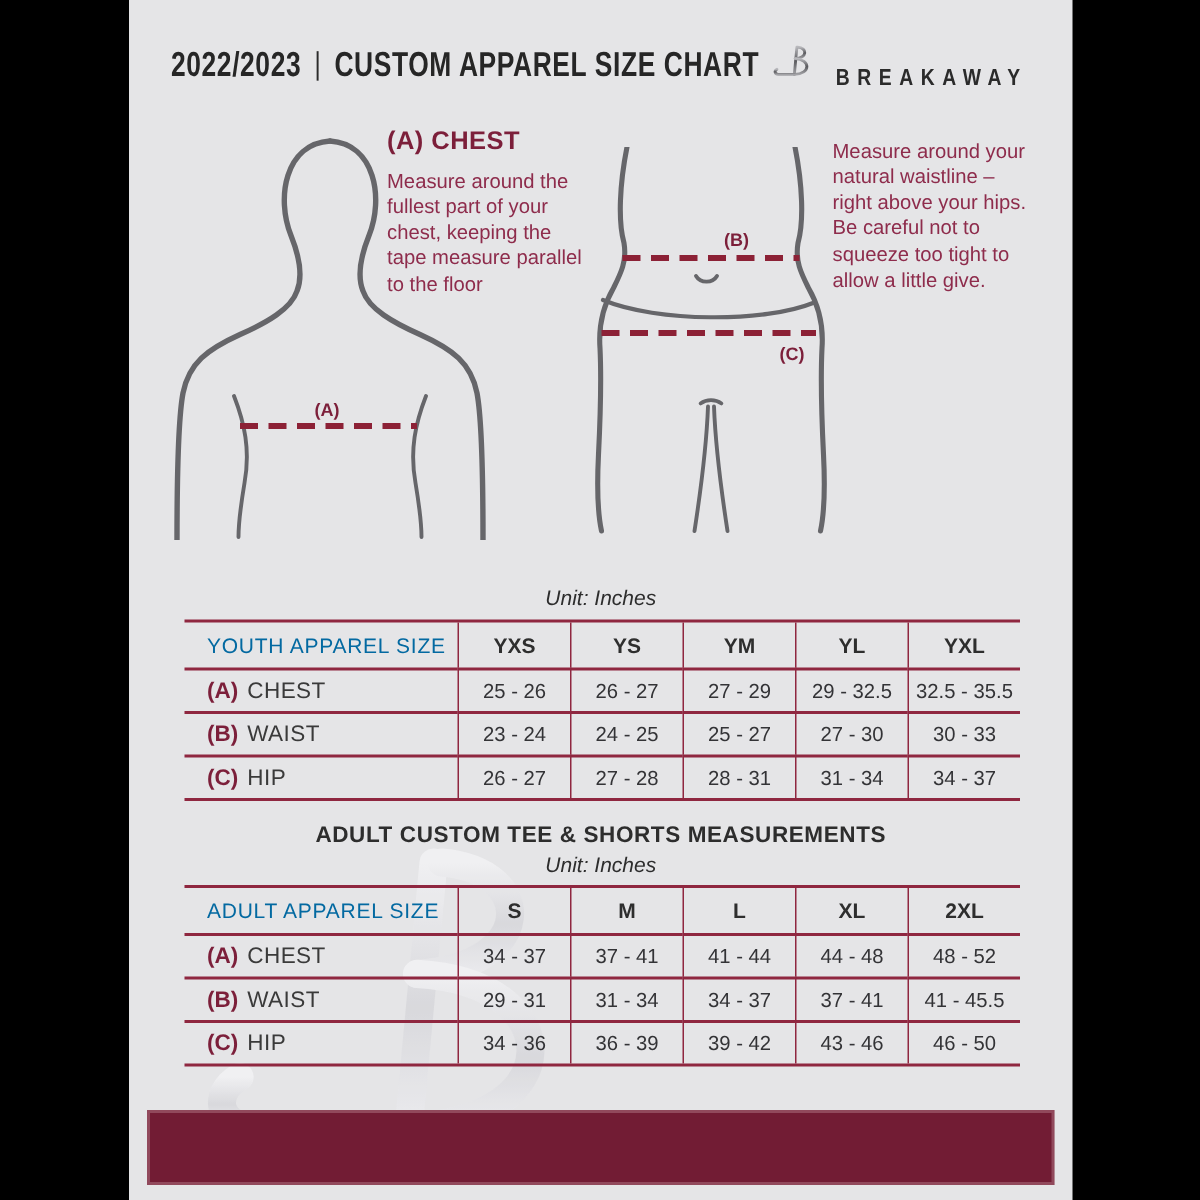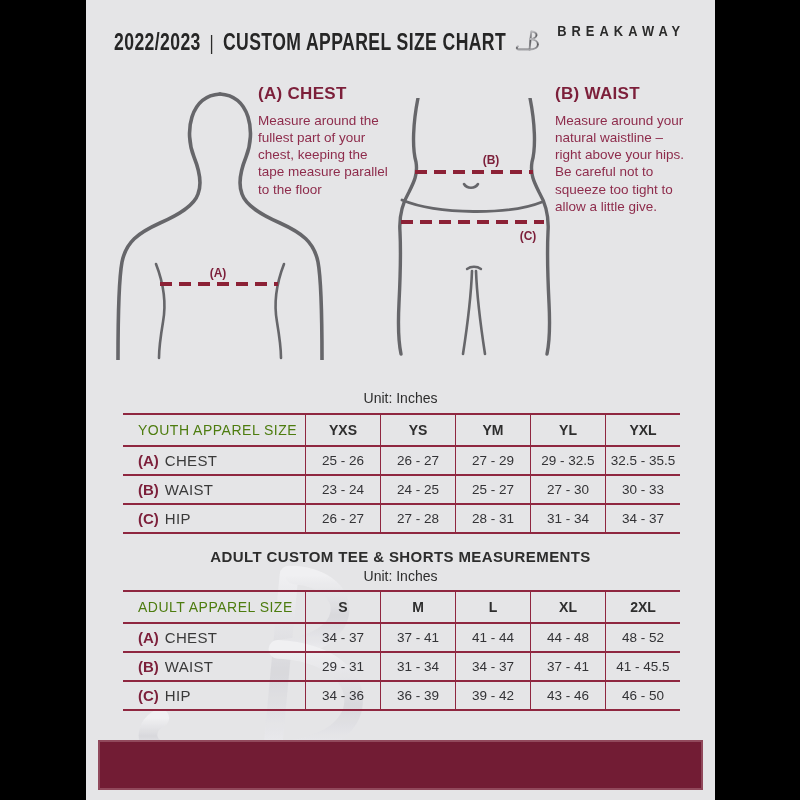--- a/index.html
+++ b/index.html
@@ -14,21 +14,21 @@
   }
 
   
   .header { position:absolute; top:22px; left:28px; right:30px; height:40px; }
   .title-wrap {
     position:absolute; left:0; top:8px; display:flex; align-items:center; gap:9px;
     color:#262626; font-weight:700; font-size:22px; letter-spacing:0.5px;
     transform:scale(0.80,1.05); transform-origin:left center; white-space:nowrap;
   }
   .title-pipe { font-weight:400; font-size:20px; color:#2b2b2b; padding:0 2px; }
-  .brand-wrap { position:absolute; right:0; top:0; display:flex; align-items:flex-start; }
+  .brand-wrap { position:absolute; right:0; top:0; display:flex; align-items:flex-end; }
   .brand-name { font-weight:700; font-size:14px; letter-spacing:5.5px; color:#2b2b2b; transform:scale(0.92,1.1); transform-origin:right center; }
 
   
   .fig { position:absolute; }
   .guide-block { position:absolute; }
   .guide-h { font-weight:700; font-size:17px; color:#7c1f3a; letter-spacing:0.3px; }
   .guide-p {
     margin-top:8px; font-size:13.5px; line-height:1.27;
     color:#8e2c4c; white-space:pre-line;
   }
@@ -36,37 +36,37 @@
   #waist-block { left:469px; top:84px; width:160px; }
   #hips-block  { left:469px; top:219px; width:166px; }
 
   
   .section-title {
     position:absolute; left:0; width:100%; text-align:center;
     font-weight:700; font-size:15px; letter-spacing:0.4px; color:#2d2d2d;
   }
   .unit-line {
     position:absolute; left:0; width:100%; text-align:center;
-    font-size:14px; color:#2d2d2d;
+    font-style:italic; font-size:14px; color:#2d2d2d;
   }
 
   
   .size-table {
     position:absolute; left:37px; width:557px; z-index:1;
     display:grid; grid-template-columns:182px 75px 75px 75px 75px 75px;
     border-top:2px solid #8f2740; border-bottom:2px solid #8f2740;
   }
   .cell {
     display:flex; align-items:center; justify-content:center;
     height:29px; font-size:13.5px; color:#333336;
     border-left:1.5px solid #8f2740; box-sizing:border-box;
   }
   .cell.head { height:30px; font-weight:700; font-size:14px; color:#2e2e2e; }
   .cell.first { justify-content:flex-start; padding-left:15px; border-left:none; }
-  .cell.corner { font-weight:400; font-size:14px; letter-spacing:0.5px; color:#4d7c0f; }
+  .cell.corner { font-weight:400; font-size:14px; letter-spacing:0.5px; color:#0369a1; }
   .cell.rsep { border-top:2px solid #8f2740; }
   .row-prefix { font-weight:700; color:#7c1f3a; font-size:15px; margin-right:6px; }
   .row-name { font-size:15px; color:#3a3a3a; letter-spacing:0.3px; }
 
   
   .watermark { position:absolute; left:16px; top:498px; z-index:0; opacity:0.85; }
   .footer-bar {
     position:absolute; left:12px; top:740px; width:605px; height:50px;
     background:#721c34; z-index:2; box-sizing:border-box;
     box-shadow: inset 0 0 0 2px rgba(255,235,238,0.22);
@@ -152,21 +152,20 @@
 
   <div class="guide-block" id="chest-block">
     <div class="guide-h">(A) CHEST</div>
     <div class="guide-p">Measure around the
 fullest part of your
 chest, keeping the
 tape measure parallel
 to the floor</div>
   </div>
   <div class="guide-block" id="waist-block">
-    <div class="guide-h">(B) WAIST</div>
     <div class="guide-p">Measure around your
 natural waistline –
 right above your hips.
 Be careful not to
 squeeze too tight to
 allow a little give.</div>
   </div>
 
   <div class="unit-line" style="top:390px;">Unit: Inches</div>
 

